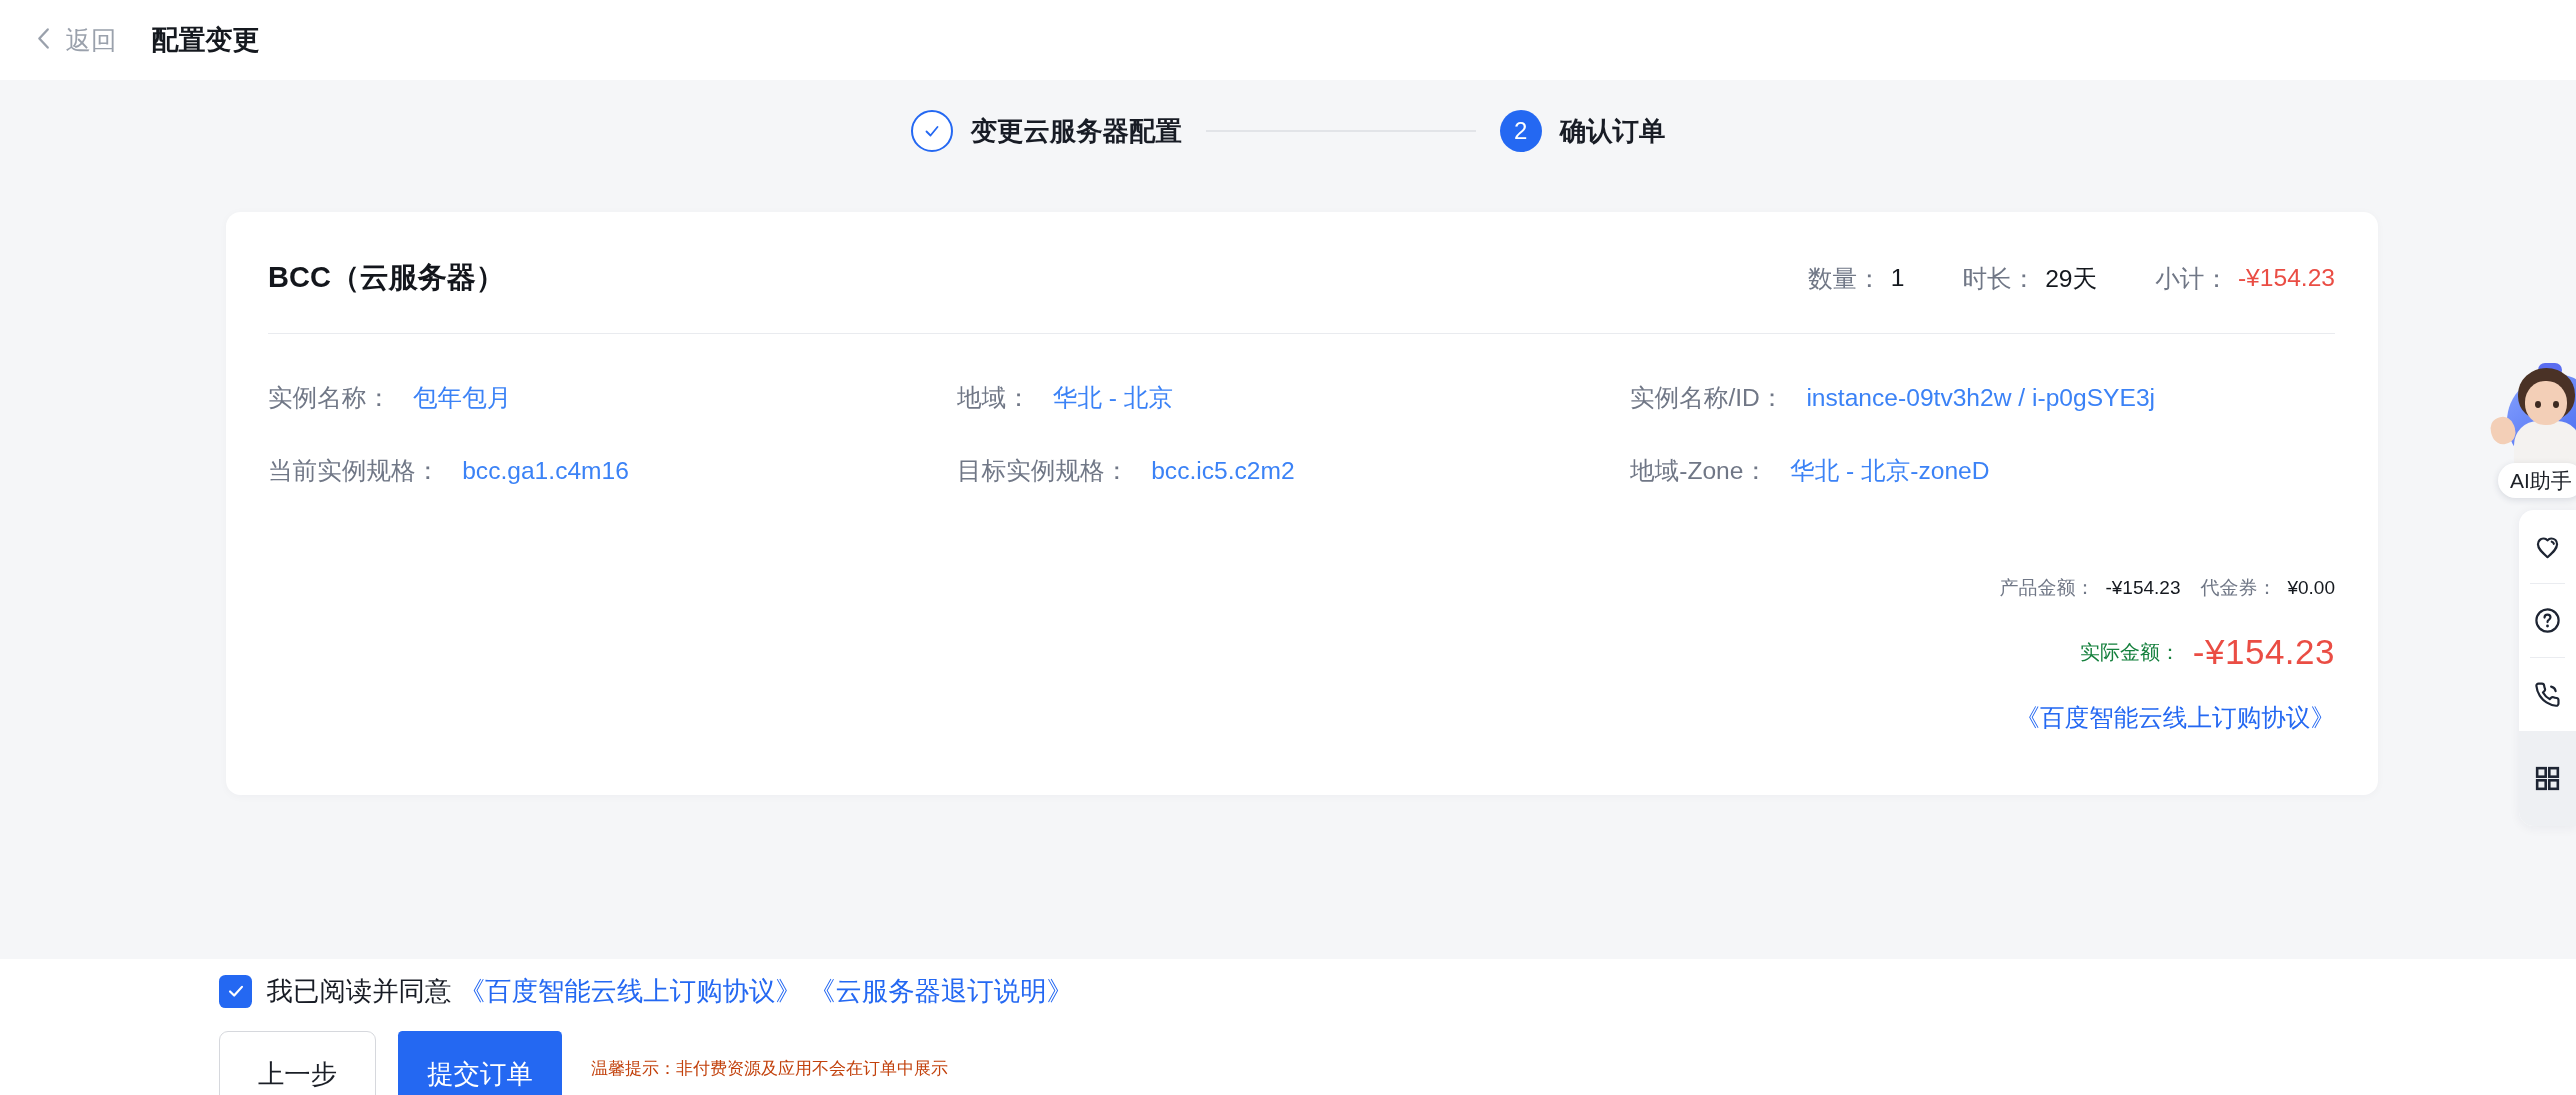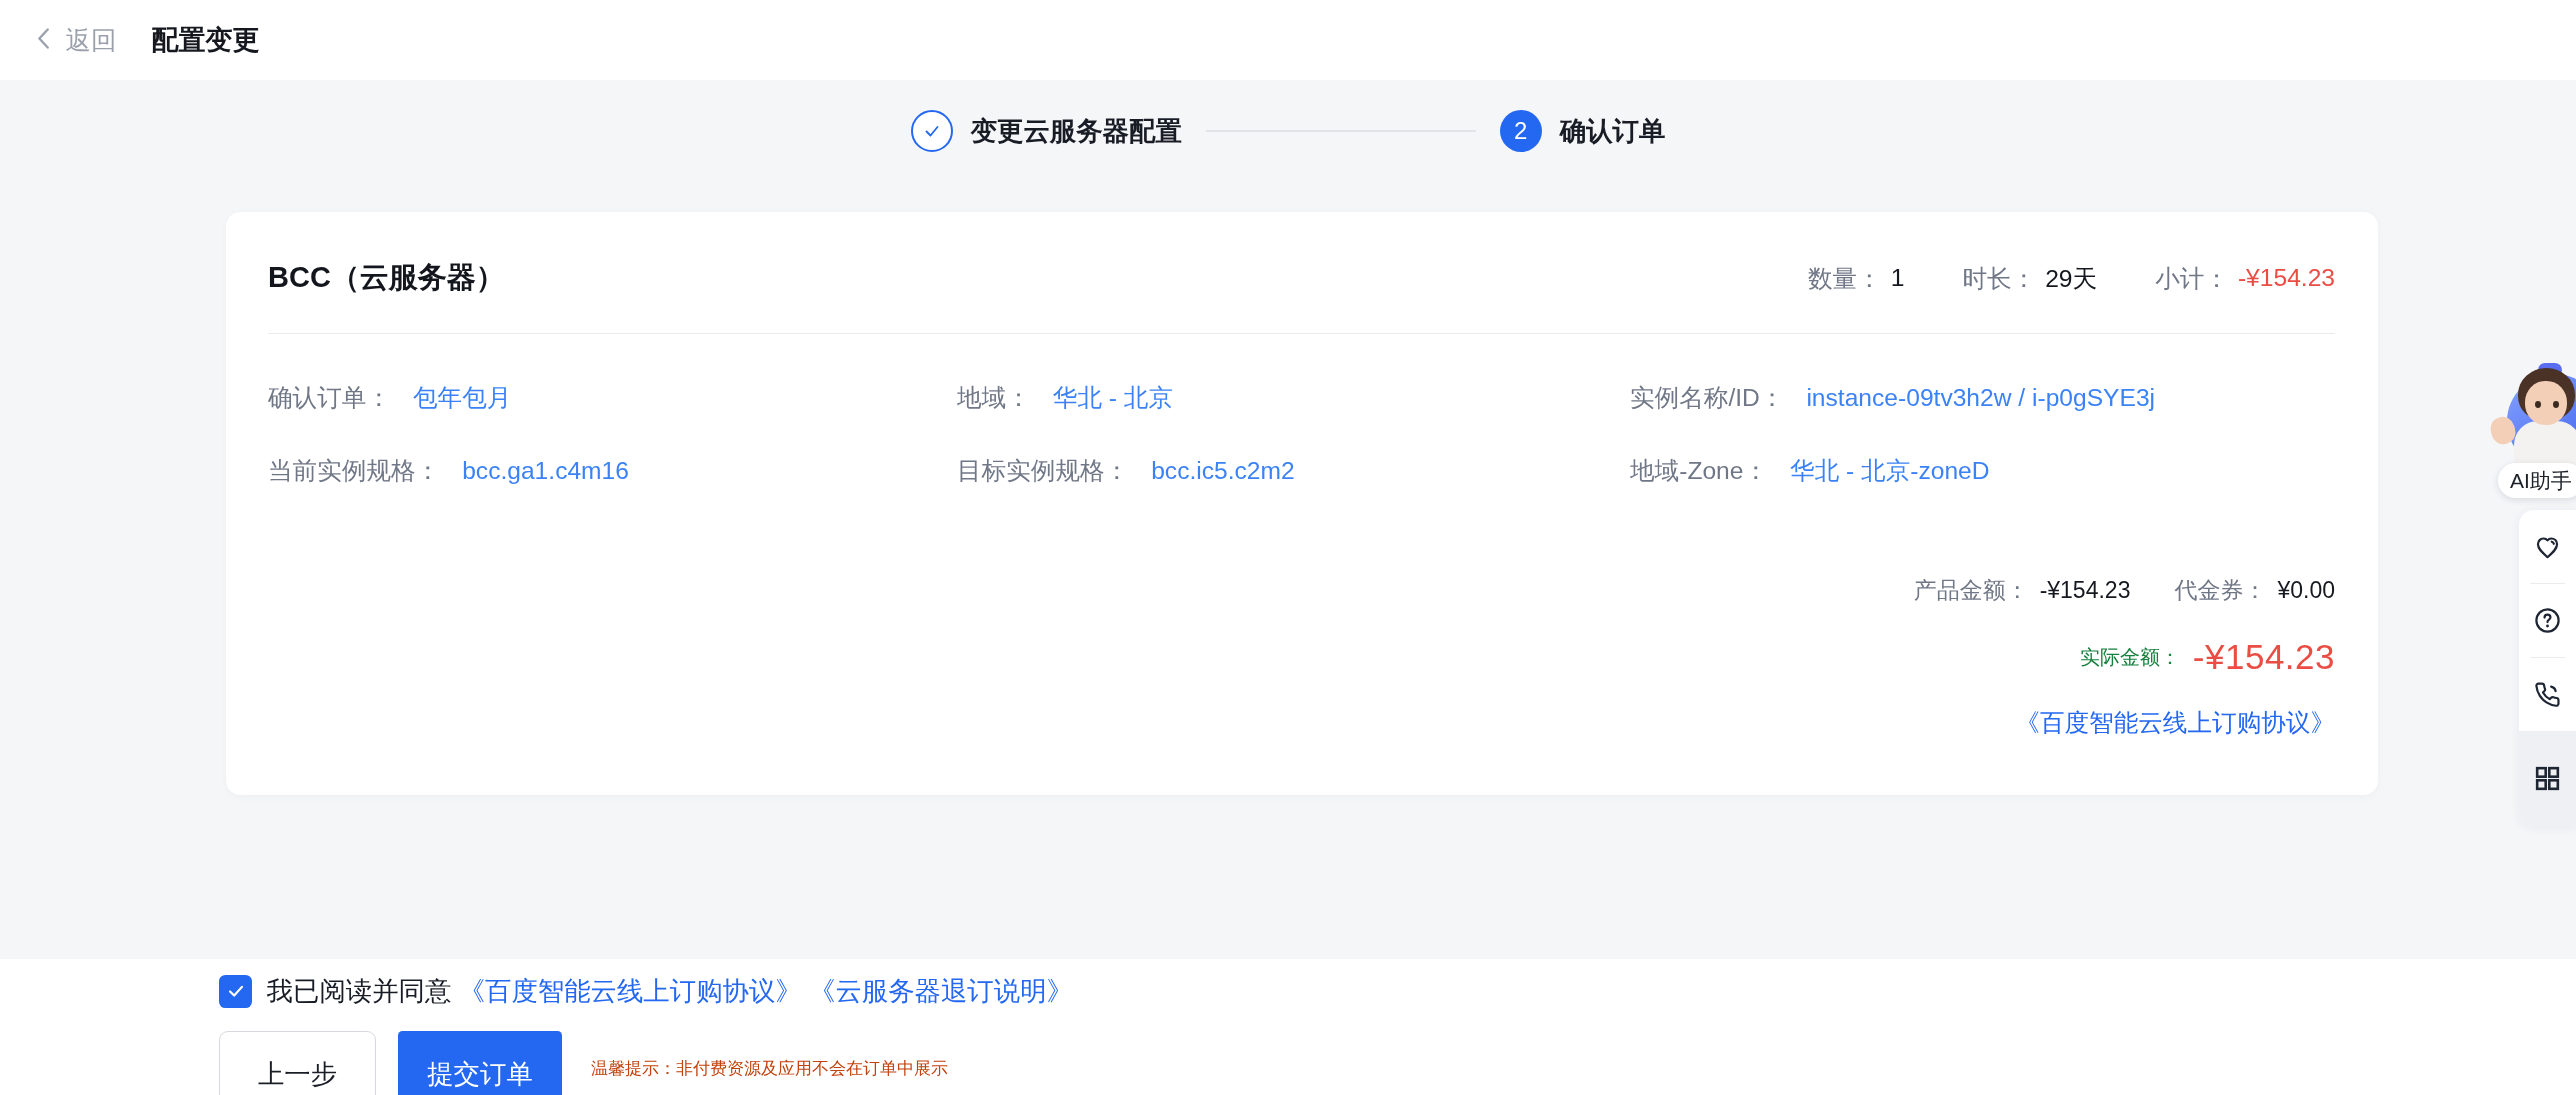--- a/index.html
+++ b/index.html
@@ -57,21 +57,21 @@
     display:grid; grid-template-columns:689px 673px 1fr;
     row-gap:40px; padding:47px 43px 0 42px;
   }
   .detail-item { display:flex; align-items:baseline; font-size:24.6px; }
   .det-label { color:#707786; white-space:nowrap; }
   .det-value { color:#3b82f6; margin-left:22px; }
 
   .totals {
     position:absolute; right:43px; top:363px; text-align:right;
   }
-  .totals-row1 { display:flex; justify-content:flex-end; align-items:center; gap:44px; font-size:23px; }
+  .totals-row1 { display:flex; justify-content:flex-end; align-items:center; gap:20px; font-size:19px; }
   .tot-pair { display:flex; align-items:center; }
   .tot-label { color:#707786; }
   .tot-value { color:#15191f; margin-left:11px; }
   .totals-row2 { margin-top:31px; display:flex; justify-content:flex-end; align-items:center; }
   .actual-label { font-size:20px; color:#15803d; }
   .actual-value { font-size:35px; color:#ea4d44; margin-left:12.8px; letter-spacing:0.5px; }
   .totals-row3 { margin-top:29px; }
   .agreement-link { font-size:24.6px; color:#2468f2; cursor:pointer; }
 
   
@@ -175,21 +175,21 @@
       <div class="summary-item">
         <span class="sum-label">小计：</span>
         <span class="sum-value red">-¥154.23</span>
       </div>
     </div>
   </div>
   <div class="card-divider"></div>
 
   <div class="details-grid">
     <div class="detail-item">
-      <span class="det-label">确认订单：</span>
+      <span class="det-label">实例名称：</span>
       <span class="det-value">包年包月</span>
     </div>
     <div class="detail-item">
       <span class="det-label">地域：</span>
       <span class="det-value">华北 - 北京</span>
     </div>
     <div class="detail-item">
       <span class="det-label">实例名称/ID：</span>
       <span class="det-value">instance-09tv3h2w / i-p0gSYE3j</span>
     </div>

